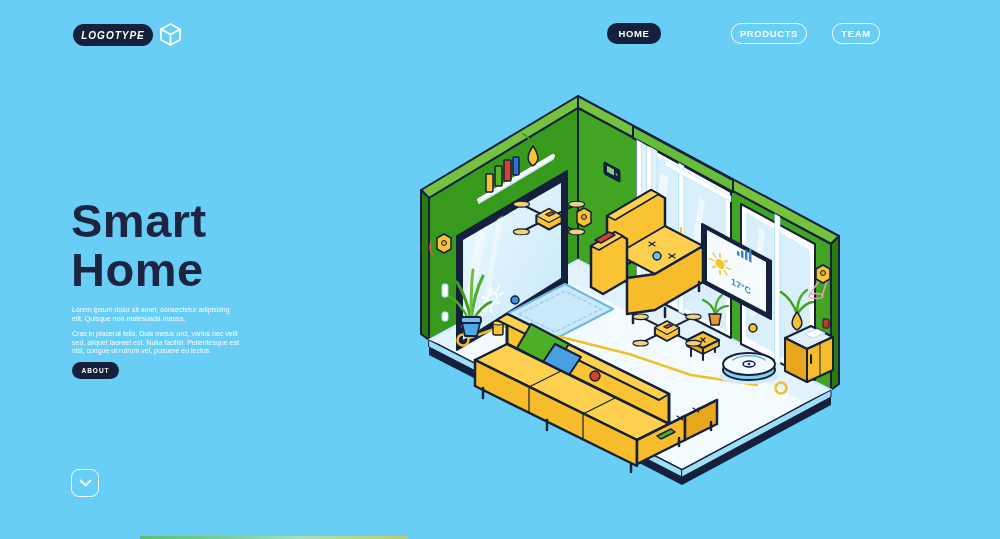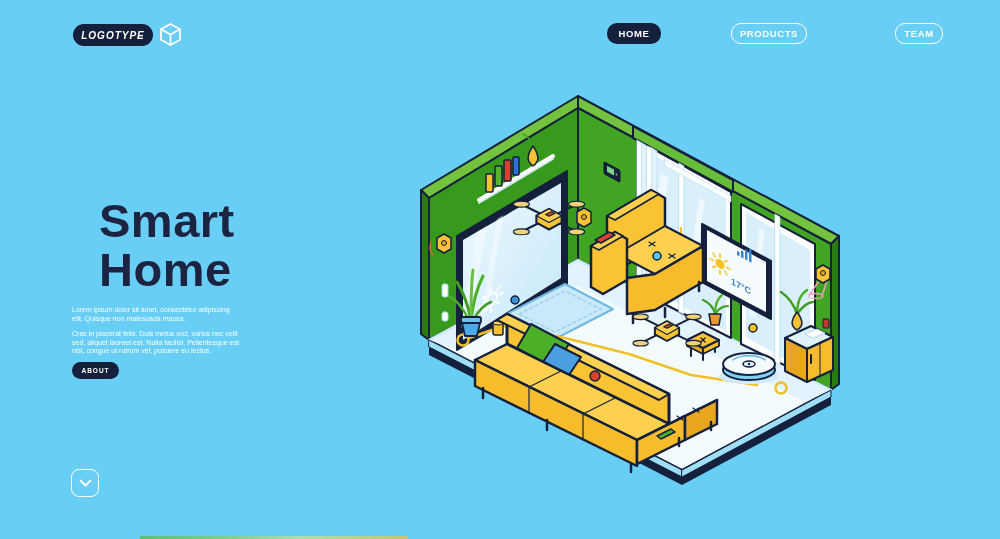--- a/index.html
+++ b/index.html
@@ -9,25 +9,25 @@
 
   
   .logo-pill { position:absolute; left:73px; top:24px; width:80px; height:22px;
     background:#14203c; border-radius:11px; display:flex; align-items:center; justify-content:center;
     color:#fff; font-size:10px; font-weight:bold; letter-spacing:1px; border:none; cursor:pointer;font-style:italic; }
   .cube-icon { position:absolute; left:157px; top:21px; width:27px; height:27px; }
   .nav-btn { position:absolute; height:21px; border-radius:10px; display:flex; align-items:center;
     justify-content:center; font-size:9.5px; font-weight:bold; letter-spacing:.6px; color:#fff; cursor:pointer; }
   .nav-home { left:607px; top:23px; width:54px; background:#14203c; border:none; }
   .nav-products { left:731px; top:23px; width:76px; background:transparent; border:1.5px solid #fff; }
-  .nav-team { left:895px; top:23px; width:48px; background:transparent; border:1.5px solid #fff; }
+  .nav-team { left:832px; top:23px; width:48px; background:transparent; border:1.5px solid #fff; }
 
   
   .hero-title { position:absolute; left:71px; top:196px; color:#1c2442; font-size:47px;
-    font-weight:bold; line-height:49px; letter-spacing:.5px;margin-left:28px; }
+    font-weight:bold; line-height:49px; letter-spacing:.5px; }
   .hero-p { position:absolute; left:72px; width:168px; color:rgba(255,255,255,.96);
     font-size:7px; line-height:8.6px; }
   .hero-p1 { top:306px; }
   .hero-p2 { top:330px; }
   .about-btn { position:absolute; left:72px; top:362px; width:47px; height:17px; background:#14203c;
     border:none; border-radius:8.5px; color:#fff; font-size:6.5px; font-weight:bold;
     letter-spacing:1px; display:flex; align-items:center; justify-content:center; cursor:pointer; }
 
   
   .scroll-ind { position:absolute; left:71px; top:469px; width:28px; height:28px;

